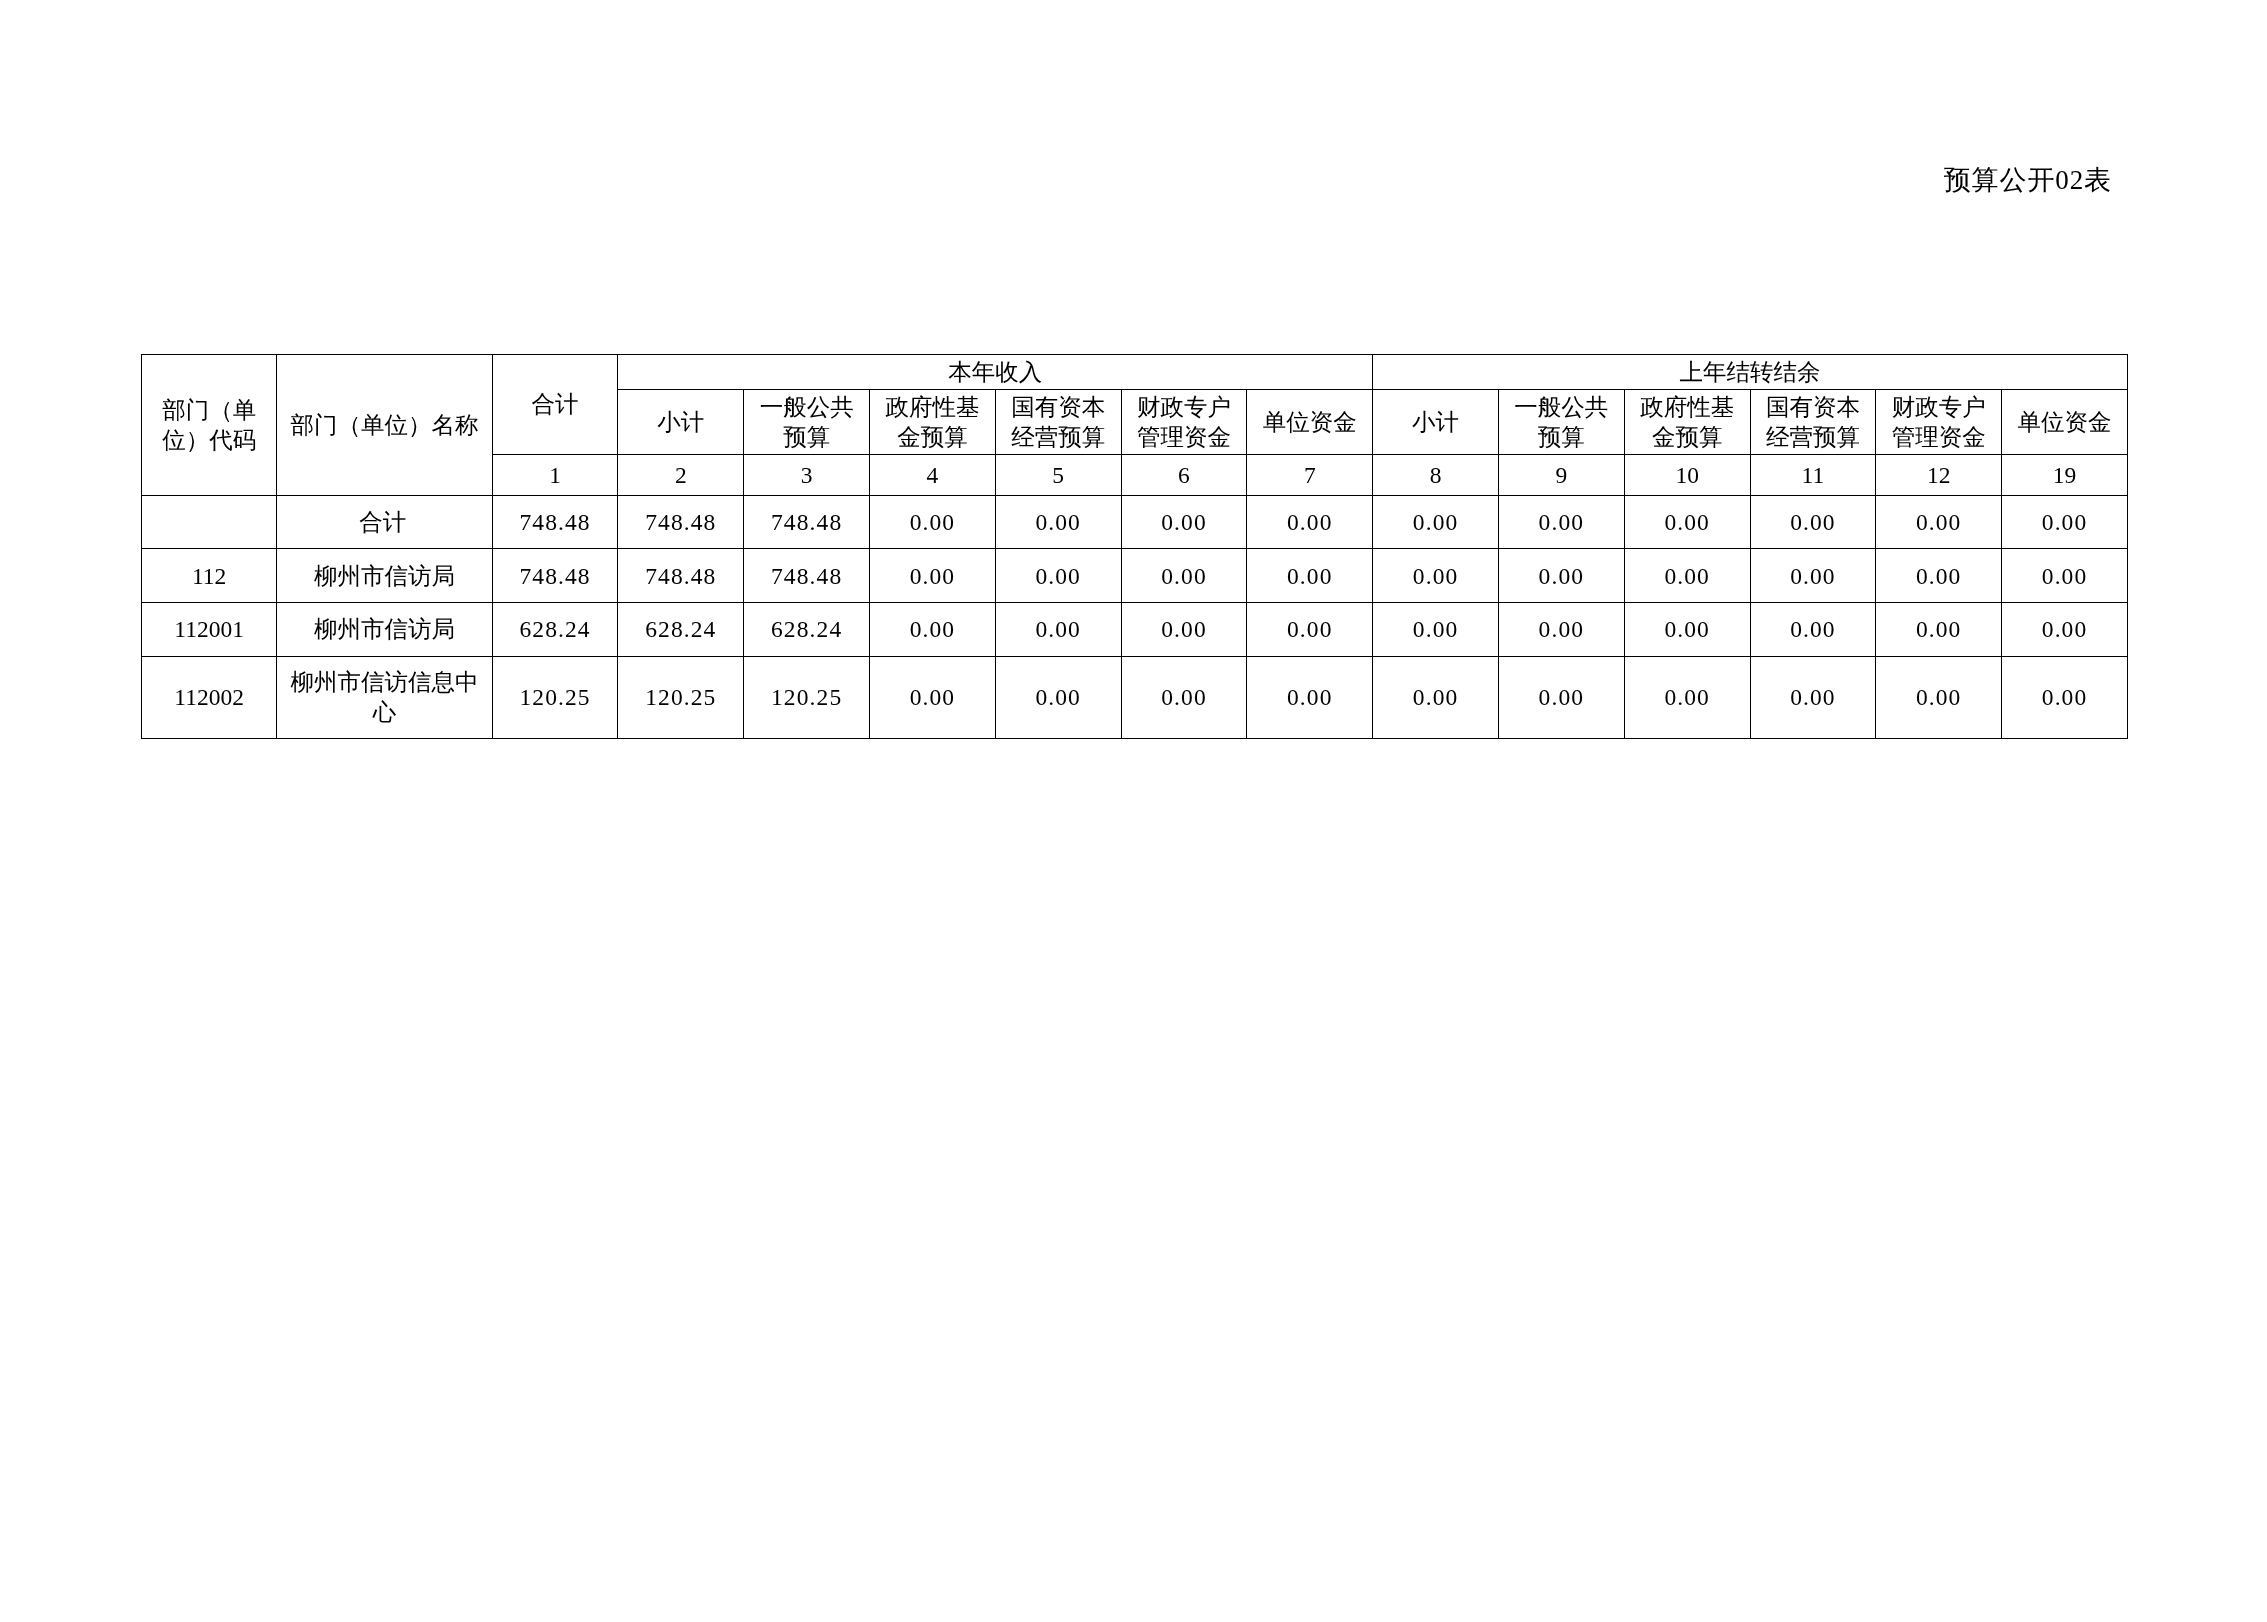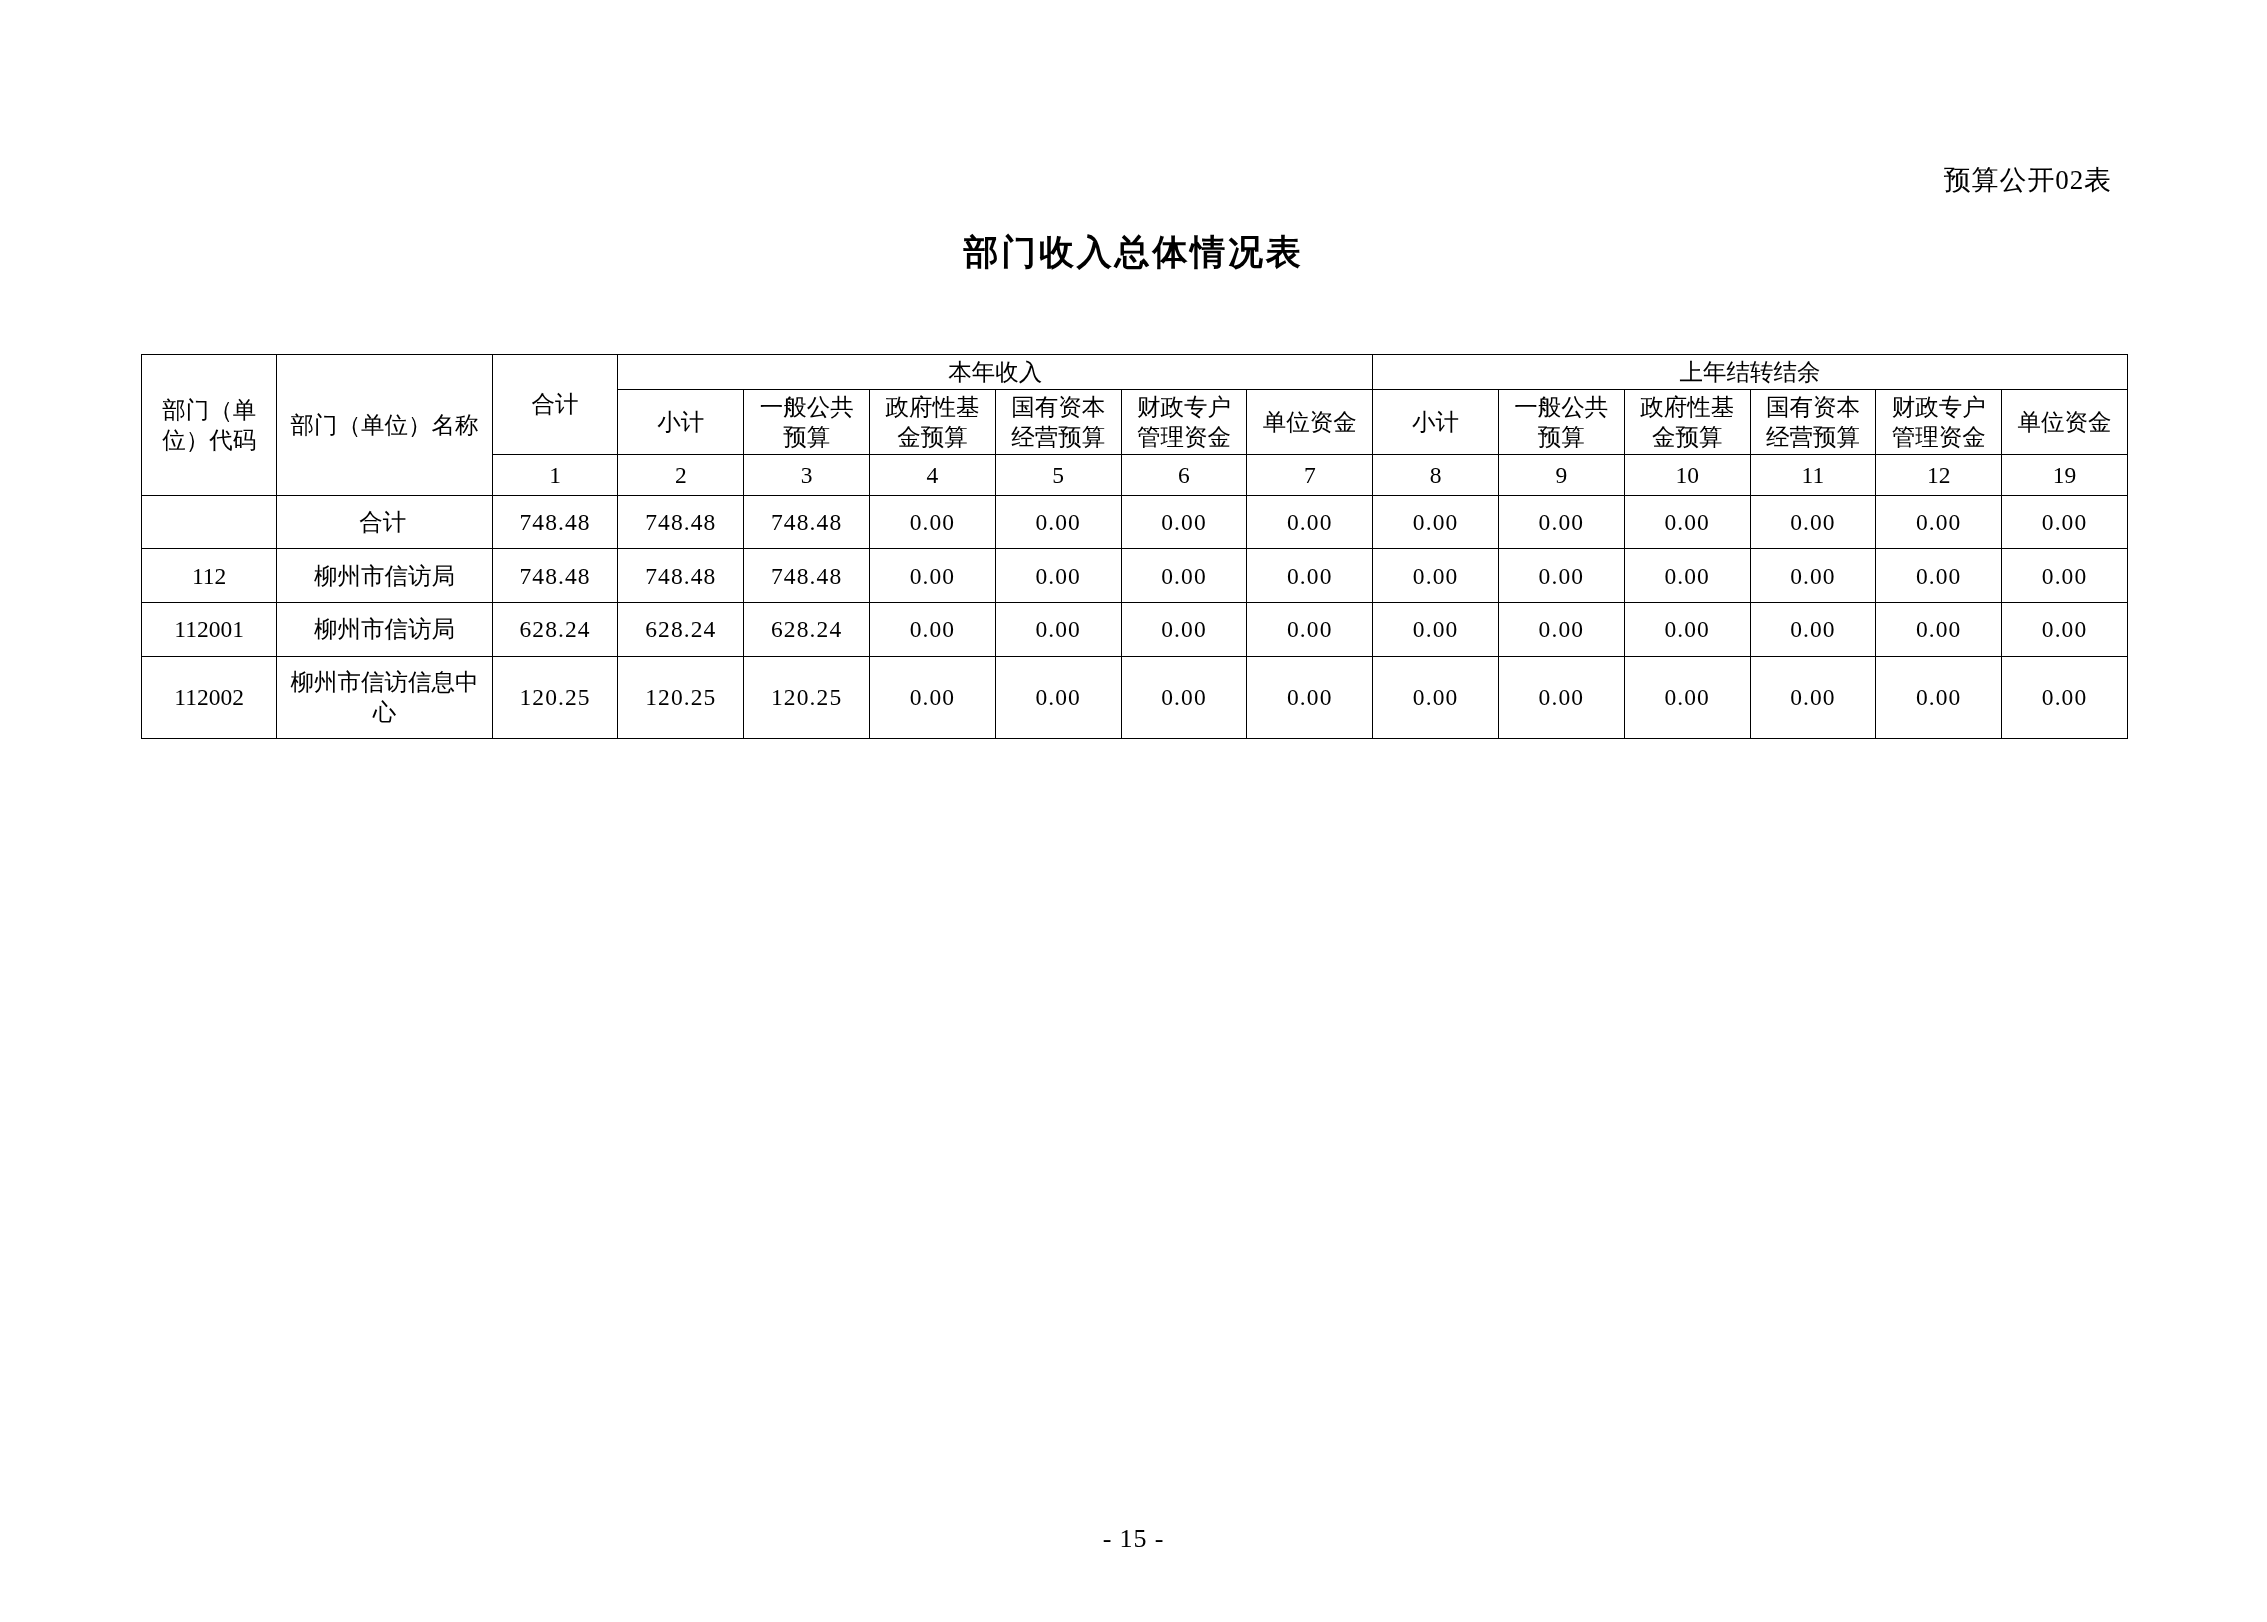--- a/index.html
+++ b/index.html
@@ -120,21 +120,20 @@
     letter-spacing: 0.9px;
   }
 </style>
 </head>
 <body>
 
 <div class="page">
 
   <div class="header-tag">预算公开02表</div>
 
-  <div class="doc-title">部门收入总体情况表</div>
 
 
   <table class="budget">
     <colgroup>
       <col style="width:127px">
       <col style="width:202px">
       <col style="width:118px">
       <col style="width:118px">
       <col style="width:118px">
       <col style="width:118px">
@@ -251,16 +250,15 @@
         <td class="num">0.00</td>
         <td class="num">0.00</td>
         <td class="num">0.00</td>
         <td class="num">0.00</td>
         <td class="num">0.00</td>
         <td class="num">0.00</td>
       </tr>
     </tbody>
   </table>
 
-  <div class="footer-page">- 15 -</div>
 
 </div>
 
 
 </body></html>

